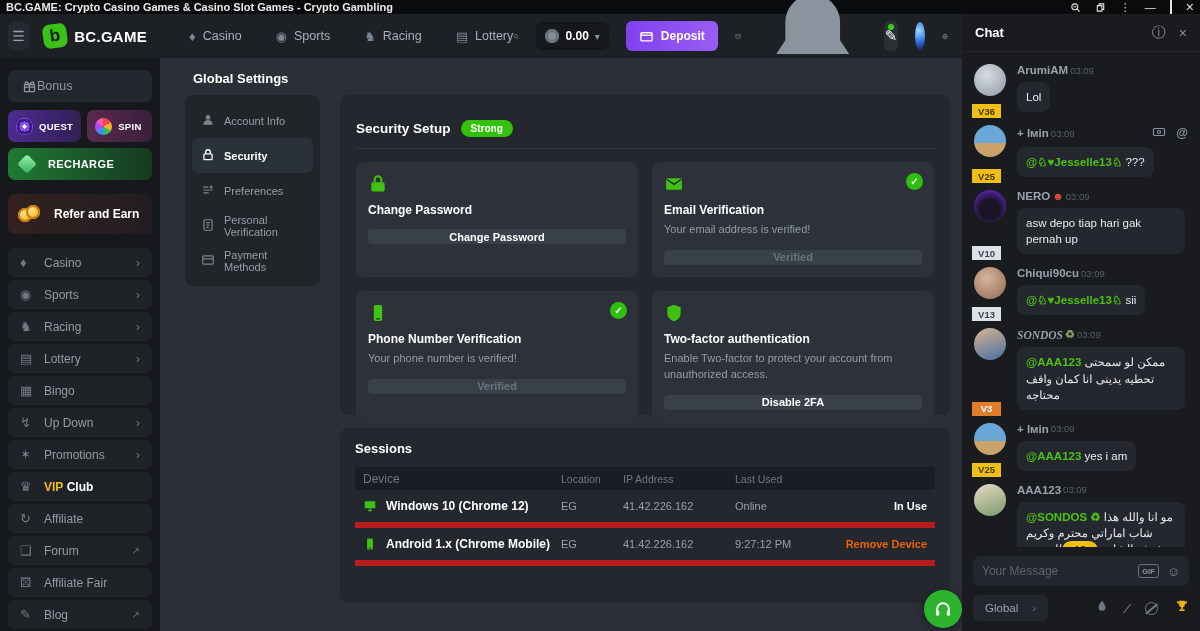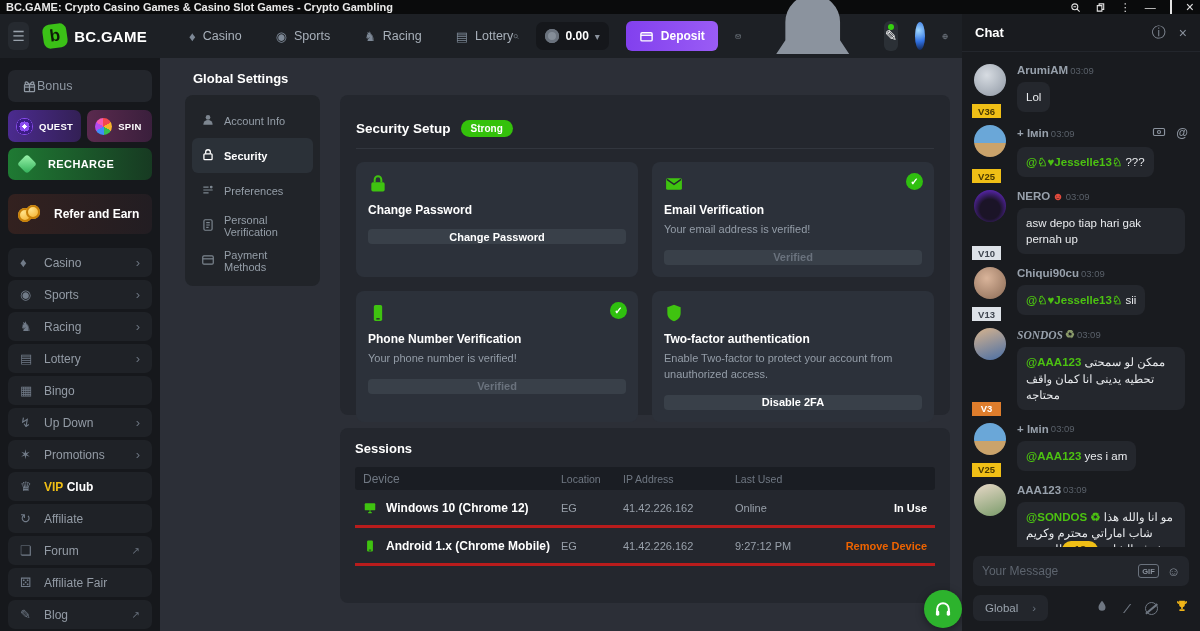--- a/index.html
+++ b/index.html
@@ -118,21 +118,21 @@
   .check { position:absolute; top:11px; right:11px; width:17px; height:17px; border-radius:50%;
     background:#2fbf0f; color:#fff; font-size:10px; font-weight:bold;
     display:flex; align-items:center; justify-content:center; }
   .card.r2 { min-height:128px; }
 
   #sessions-panel { position:absolute; left:180px; top:370px; width:610px; height:175px;
     background:#24272e; border-radius:8px; padding:13px 15px; }
   .sess-title { color:#fff; font-weight:bold; font-size:13px; margin-bottom:11px; }
   .t-head { display:flex; align-items:center; background:#1a1d23; border-radius:3px; height:23px;
     color:#6f7782; font-size:10.5px; padding:0 8px; }
-  .t-row { display:flex; align-items:center; height:38px; border-bottom:3px solid #b91c1c;
+  .t-row { display:flex; align-items:center; height:38px; border-bottom:6px solid #b91c1c;
     padding:0 8px; }
   .c-dev { flex:1; display:flex; align-items:center; gap:9px; color:#fff; font-size:12px; font-weight:bold; }
   .c-dev .dicon { color:#3fc310; width:14px; height:14px; } .c-dev .dicon svg{width:100%;height:100%;}
   .c-loc { width:62px; } .c-ip { width:112px; } .c-last { width:92px; }
   .c-act { width:100px; text-align:right; font-size:11px; font-weight:bold; }
   .t-row .c-loc,.t-row .c-ip,.t-row .c-last { color:#98a0aa; font-size:11px; font-weight:normal; }
   .act-inuse { color:#fff; } .act-remove { color:#ed6300; }
 
   #support-btn { left:924px; top:590px; width:38px; height:38px; border-radius:50%; background:#2db32d;
     display:flex; align-items:center; justify-content:center; box-shadow:0 2px 8px rgba(0,0,0,.4); }

